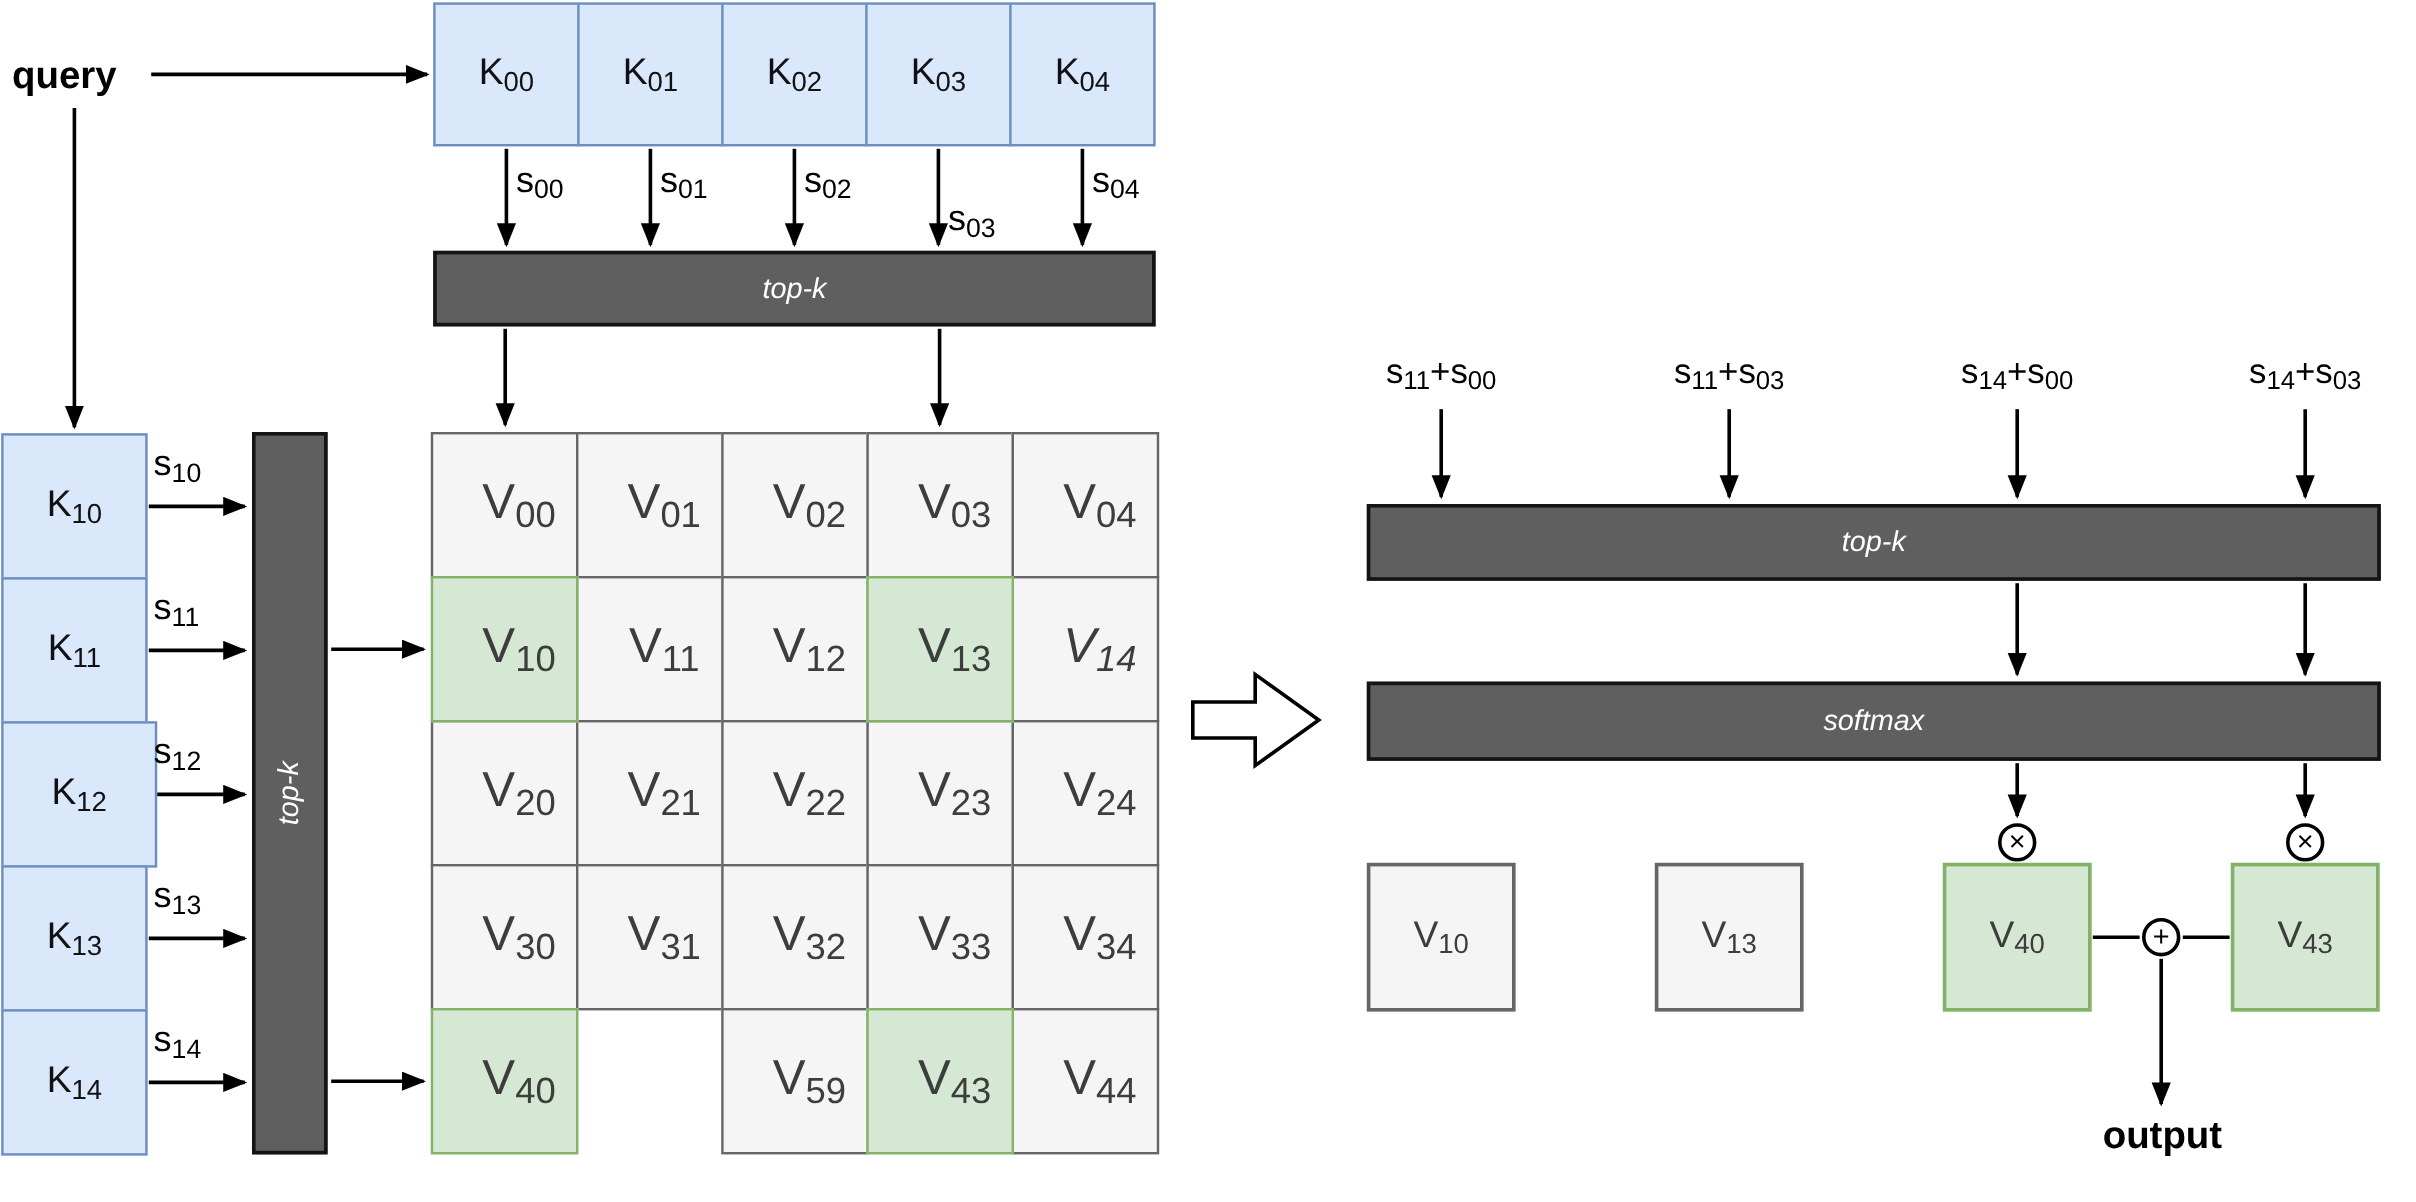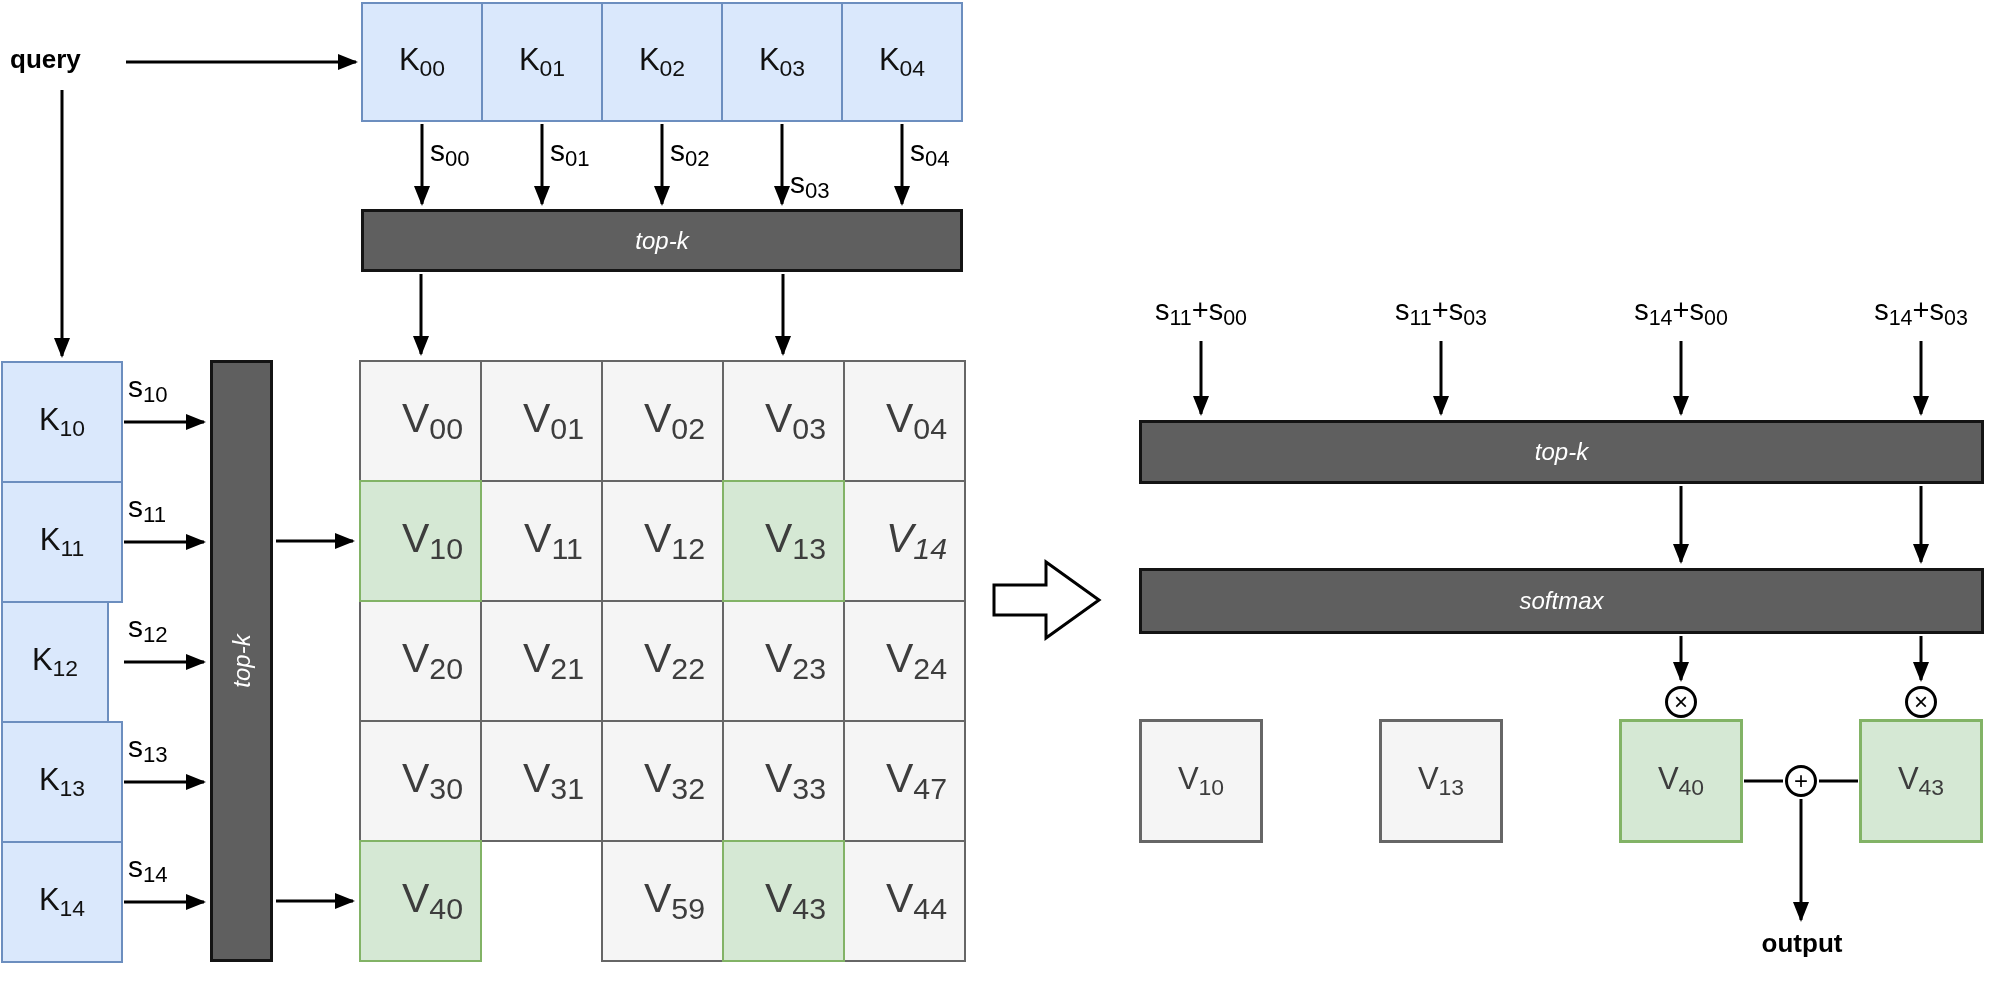--- a/index.html
+++ b/index.html
@@ -12,21 +12,21 @@
   
   .vcell{background:#f5f5f5;border:2px solid #666666;color:#3d3d3d;font-size:41px;z-index:2;padding-left:24px;}
   .vcell.hl{background:#d5e8d4;border-color:#82b366;z-index:3;}
   
   .bar{background:#5f5f5f;border:3px solid #141414;color:#ffffff;font-style:italic;font-size:24px;z-index:2;}
   .bar .rot{transform:rotate(-90deg);white-space:nowrap;}
   
   .slabel{color:#000;font-size:30px;white-space:nowrap;z-index:4;}
   .sumlabel{color:#000;font-size:29px;white-space:nowrap;text-align:center;z-index:4;}
   .sub{font-size:0.74em;vertical-align:-0.24em;}
-  .biglabel{color:#000;font-weight:bold;font-size:26px;white-space:nowrap;z-index:4;}
+  .biglabel{color:#000;font-weight:bold;font-size:32px;white-space:nowrap;z-index:4;}
   
   .rbox{background:#f5f5f5;border:3px solid #666666;color:#3d3d3d;font-size:31px;z-index:2;}
   .rbox.green{background:#d5e8d4;border-color:#82b366;}
   
   .opcircle{width:32px;height:32px;border-radius:50%;background:#fff;border:3px solid #000;
             color:#000;font-size:24px;line-height:1;z-index:5;}
   svg.overlay{position:absolute;left:0;top:0;z-index:1;}
 </style>
 </head>
 <body>
@@ -115,21 +115,21 @@
   <div class="abs bar flexc" style="left:361px;top:209px;width:602px;height:63px;">
     <span>top-k</span>
     </div>
 
   <div class="abs kcell flexc" style="left:1px;top:361px;width:122px;height:122px;">
     <span><span>K</span><span class="sub">10</span></span>
     </div>
   <div class="abs kcell flexc" style="left:1px;top:481px;width:122px;height:122px;">
     <span><span>K</span><span class="sub">11</span></span>
     </div>
-  <div class="abs kcell flexc" style="left:1px;top:601px;width:108px;height:122px;">
+  <div class="abs kcell flexc" style="left:1px;top:601px;width:130px;height:122px;">
     <span><span>K</span><span class="sub">12</span></span>
     </div>
   <div class="abs kcell flexc" style="left:1px;top:721px;width:122px;height:122px;">
     <span><span>K</span><span class="sub">13</span></span>
     </div>
   <div class="abs kcell flexc" style="left:1px;top:841px;width:122px;height:122px;">
     <span><span>K</span><span class="sub">14</span></span>
     </div>
 
   <div class="abs slabel" style="left:128px;top:370px;">
@@ -208,21 +208,21 @@
   <div class="abs vcell flexc" style="left:480px;top:720px;width:123px;height:122px;">
     <span><span>V</span><span class="sub">31</span></span>
     </div>
   <div class="abs vcell flexc" style="left:601px;top:720px;width:123px;height:122px;">
     <span><span>V</span><span class="sub">32</span></span>
     </div>
   <div class="abs vcell flexc" style="left:722px;top:720px;width:123px;height:122px;">
     <span><span>V</span><span class="sub">33</span></span>
     </div>
   <div class="abs vcell flexc" style="left:843px;top:720px;width:123px;height:122px;">
-    <span><span>V</span><span class="sub">47</span></span>
+    <span><span>V</span><span class="sub">34</span></span>
     </div>
 
   <div class="abs vcell flexc" style="left:601px;top:840px;width:123px;height:122px;">
     <span><span>V</span><span class="sub">59</span></span>
     </div>
   <div class="abs vcell flexc" style="left:843px;top:840px;width:123px;height:122px;">
     <span><span>V</span><span class="sub">44</span></span>
     </div>
 
   <div class="abs sumlabel" style="left:1126px;top:294px;width:150px;">

